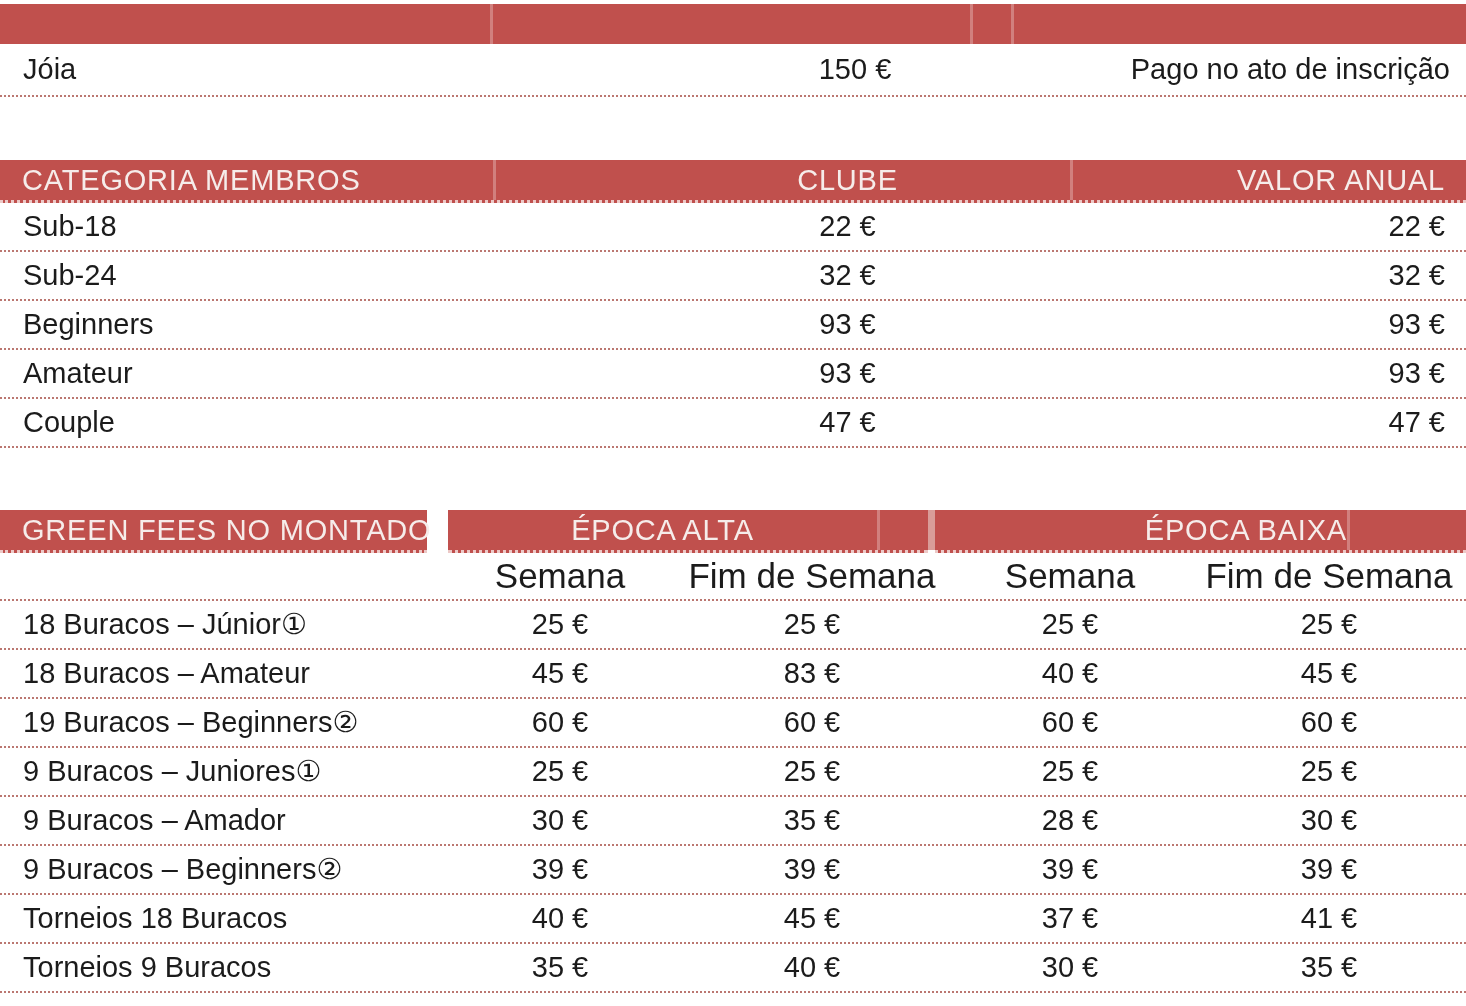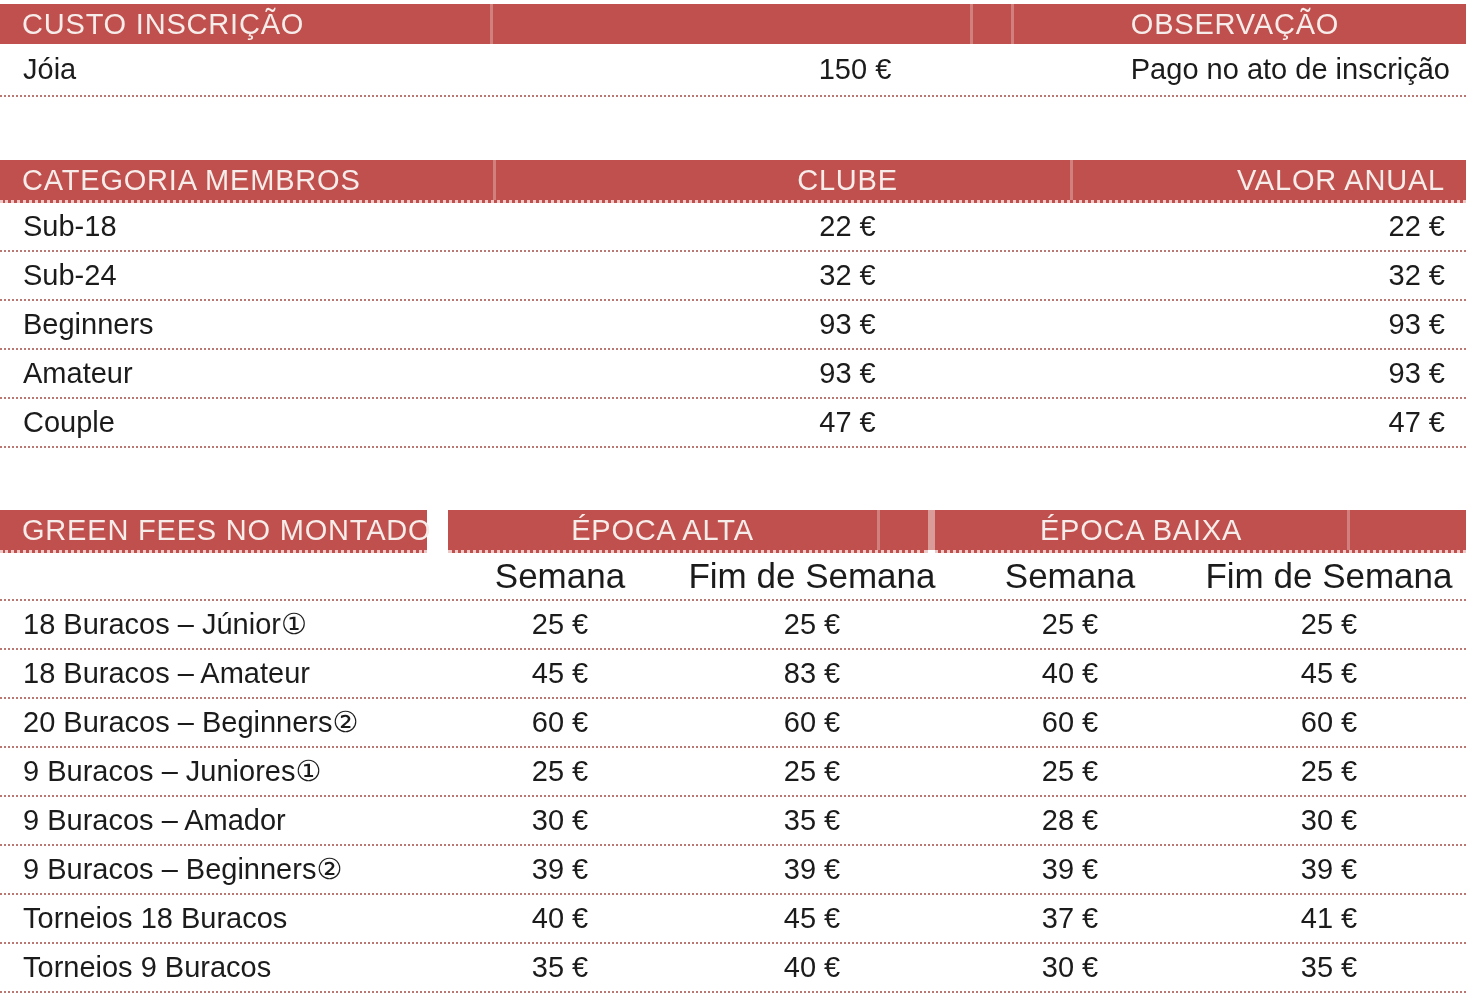--- a/index.html
+++ b/index.html
@@ -44,22 +44,20 @@
   
   .t3-c1{left:445px;width:230px;}
   .t3-c2{left:677px;width:270px;}
   .t3-c3{left:947px;width:246px;}
   .t3-c4{left:1193px;width:272px;}
 </style>
 </head>
 <body>
 
 <div class="bar" style="top:4px;left:0;width:1466px;">
-  <span class="bar-title">CUSTO INSCRIÇÃO</span>
-  <span class="bar-col t1-c2">OBSERVAÇÃO</span>
   <span class="vline" style="left:490px;"></span>
   <span class="vline" style="left:970px;"></span>
   <span class="vline" style="left:1011px;"></span>
 </div>
 <div class="row tall" style="top:44px;">
   <span class="cell-label">Jóia</span>
   <span class="cell t1-c1">150 €</span>
   <span class="cell-right">Pago no ato de inscrição</span>
 </div>
 
@@ -99,21 +97,21 @@
 
 <div class="bar dotted-bottom" style="top:510px;left:0;width:427px;">
   <span class="bar-title">GREEN FEES NO MONTADO</span>
 </div>
 <div class="bar dotted-bottom" style="top:510px;left:448px;width:480px;">
   <span class="bar-col" style="left:0;width:429px;">ÉPOCA ALTA</span>
   <span class="vline" style="left:429px;"></span>
 </div>
 <span class="band" style="top:510px;left:928px;width:7px;"></span>
 <div class="bar dotted-bottom" style="top:510px;left:935px;width:531px;">
-  <span class="bar-col" style="left:0;width:412px;">ÉPOCA BAIXA</span>
+  <span class="bar-col" style="left:0;width:412px;text-align:right;">ÉPOCA BAIXA</span>
   <span class="vline" style="left:412px;"></span>
 </div>
 
 <div class="subhead" style="top:553px;">
   <span class="cell t3-c1">Semana</span>
   <span class="cell t3-c2">Fim de Semana</span>
   <span class="cell t3-c3">Semana</span>
   <span class="cell t3-c4">Fim de Semana</span>
 </div>
 
@@ -125,21 +123,21 @@
   <span class="cell t3-c4">25 €</span>
 </div>
 <div class="row" style="top:650px;">
   <span class="cell-label">18 Buracos – Amateur</span>
   <span class="cell t3-c1">45 €</span>
   <span class="cell t3-c2">83 €</span>
   <span class="cell t3-c3">40 €</span>
   <span class="cell t3-c4">45 €</span>
 </div>
 <div class="row" style="top:699px;">
-  <span class="cell-label">20 Buracos – Beginners②</span>
+  <span class="cell-label">19 Buracos – Beginners②</span>
   <span class="cell t3-c1">60 €</span>
   <span class="cell t3-c2">60 €</span>
   <span class="cell t3-c3">60 €</span>
   <span class="cell t3-c4">60 €</span>
 </div>
 <div class="row" style="top:748px;">
   <span class="cell-label">9 Buracos – Juniores①</span>
   <span class="cell t3-c1">25 €</span>
   <span class="cell t3-c2">25 €</span>
   <span class="cell t3-c3">25 €</span>

